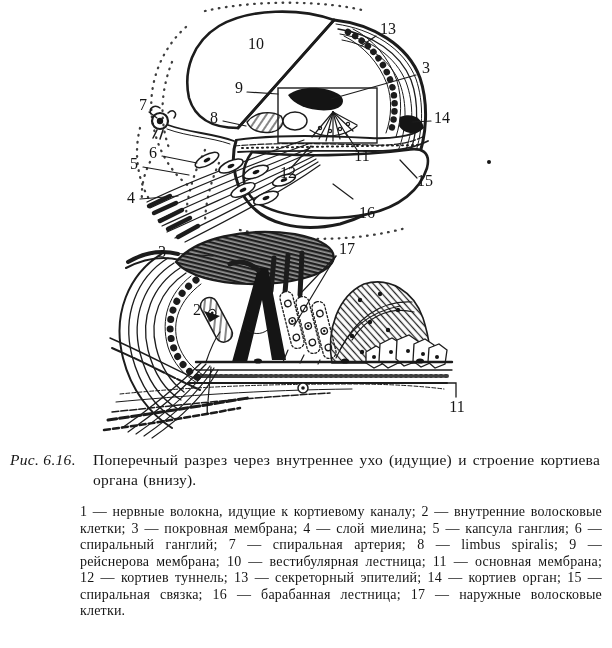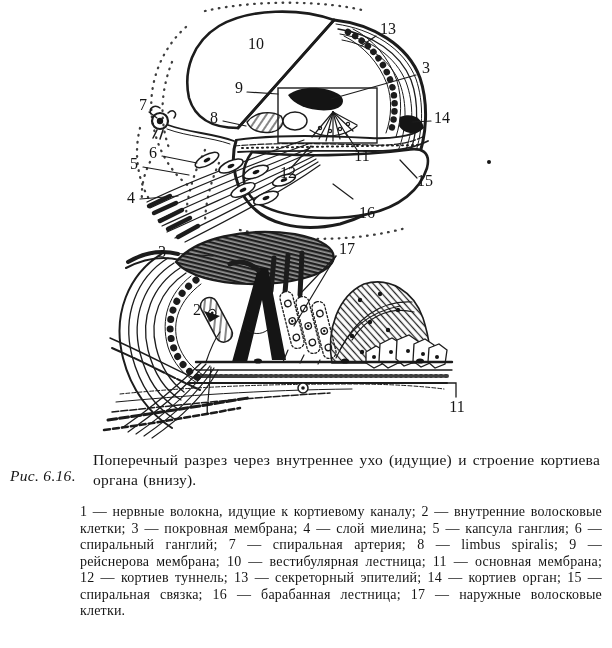--- a/index.html
+++ b/index.html
@@ -8,21 +8,21 @@
     font-family:"Liberation Serif", serif; color:#151515; overflow:hidden;
   }
   .figure-svg { position:absolute; left:0; top:0; }
   .num {
     font-family:"Liberation Serif", serif; font-size:16px; fill:#151515;
   }
   .caption { position:absolute; left:10px; top:450px; width:596px; }
   .cap-row { display:flex; }
   .fig-label {
     font-style:italic; font-size:15.5px; flex:none; width:83px;
-    letter-spacing:0.3px; line-height:1.3;margin-top:16px;
+    letter-spacing:0.3px; line-height:1.3;
   }
   .cap-text {
     font-size:15.5px; line-height:1.3; text-align:justify; width:507px;
     letter-spacing:0.2px; word-spacing:1px;
   }
   .legend {
     margin:14px 0 12px 70px; width:522px; font-size:14px; line-height:1.18;
     text-align:justify; letter-spacing:0.2px; word-spacing:1.5px;
   }
 </style>

